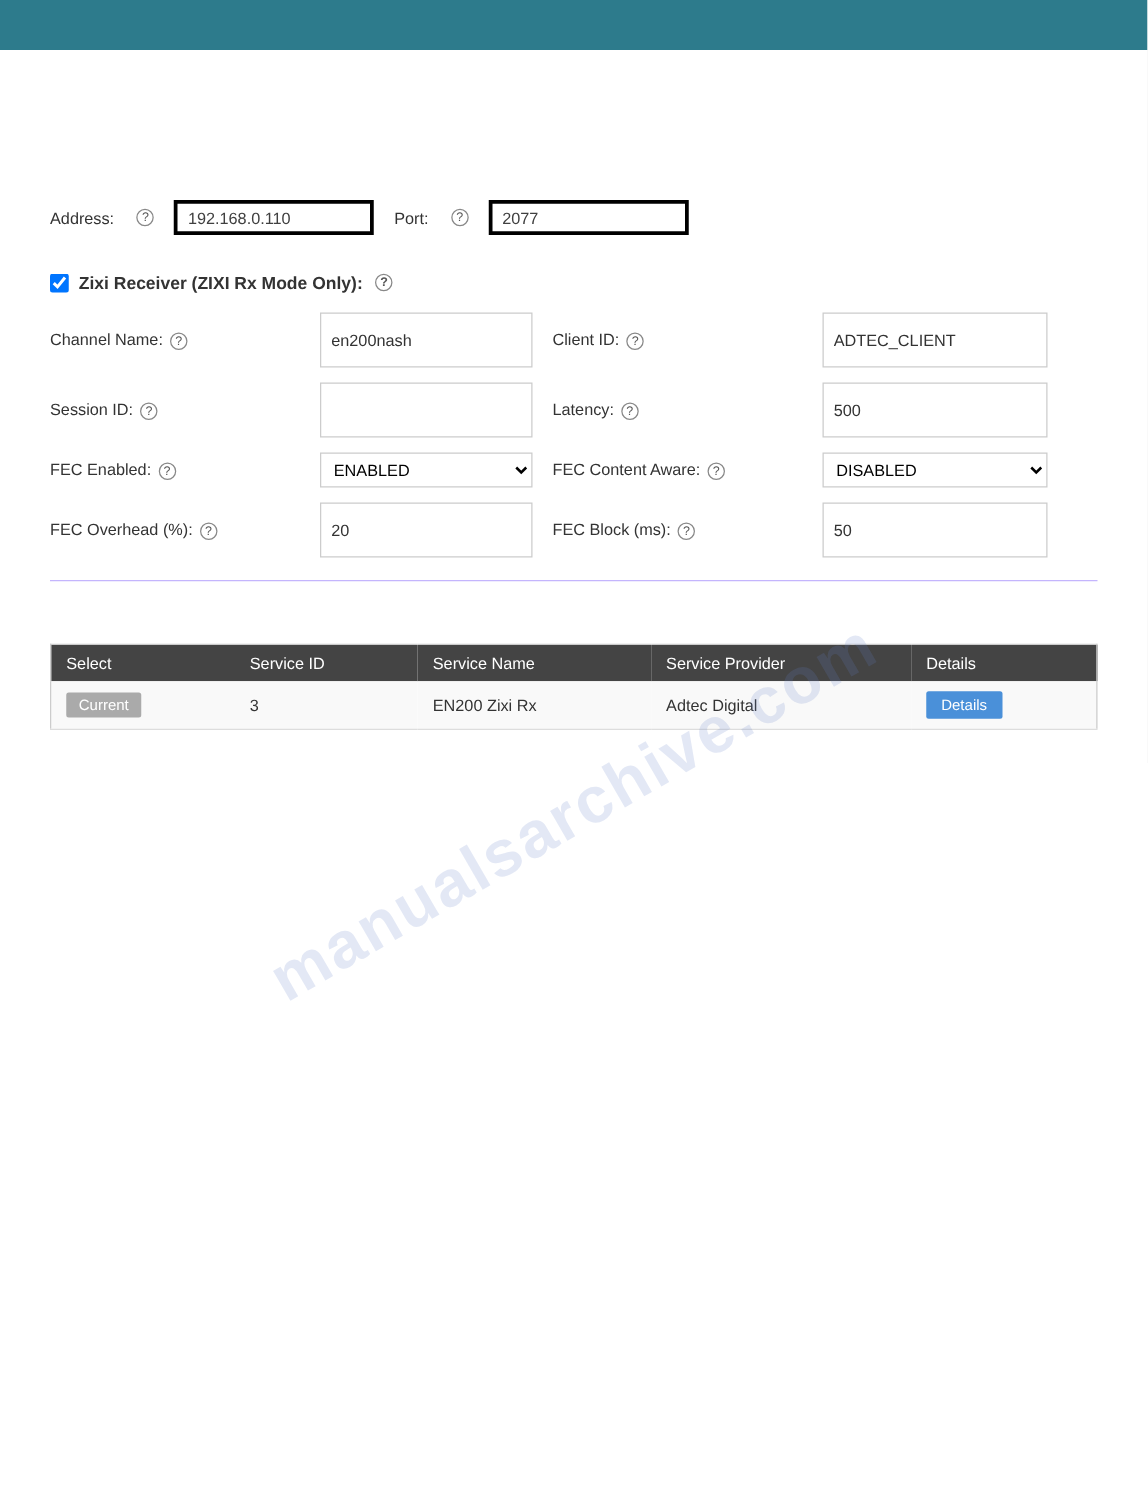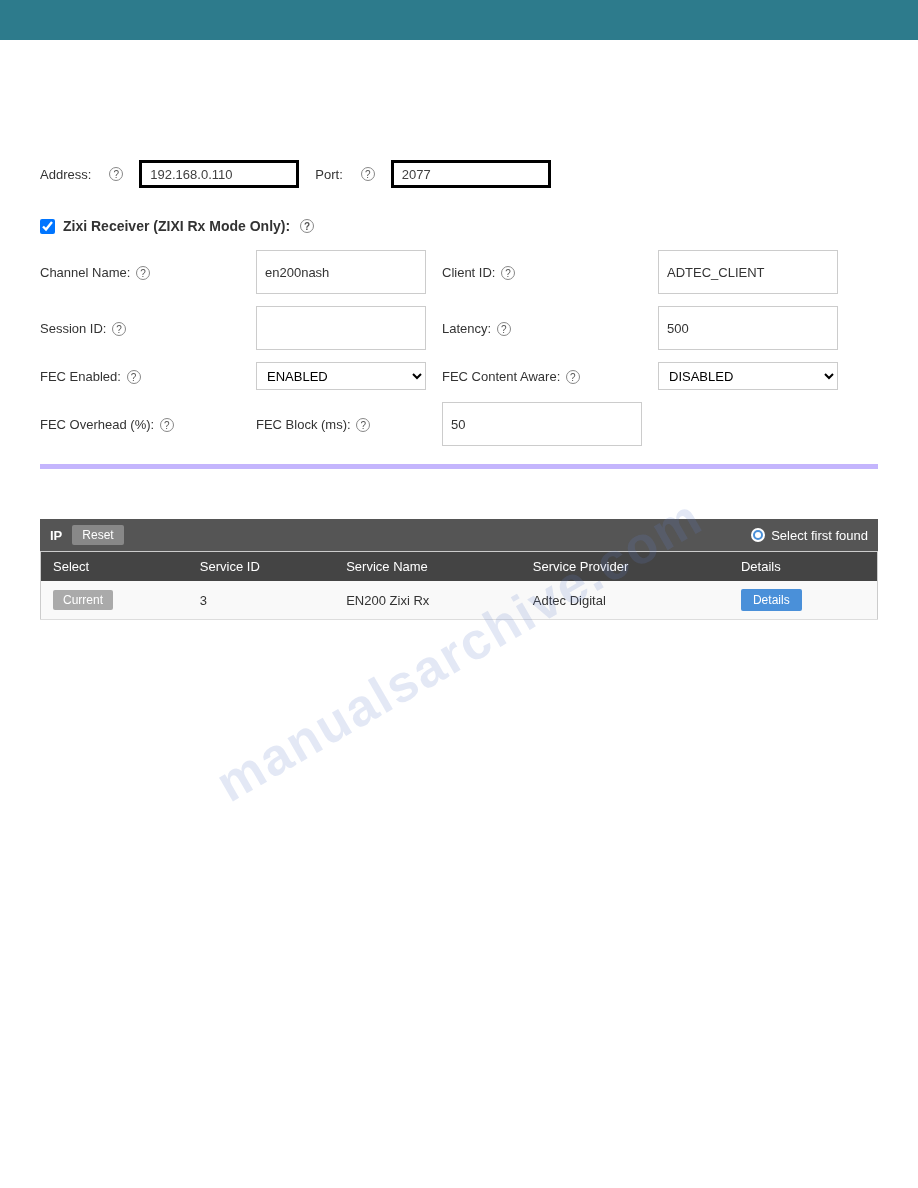--- a/index.html
+++ b/index.html
@@ -50,21 +50,21 @@
       font-size: 13px;
       height: 28px;
       background: #fff;
       color: #404040;
     }
     .address-input { width: 160px; }
     .port-input { width: 160px; }
 
     .zixi-section {
       margin-top: 20px;
-      border-bottom: 5px solid #c4b5fd;
+      border-bottom: 1px solid #c4b5fd;
       padding-bottom: 10px;
       margin-bottom: 20px;
     }
     .zixi-header {
       display: flex;
       align-items: center;
       gap: 8px;
       font-size: 14px;
       font-weight: bold;
       color: #333;
@@ -277,39 +277,30 @@
       </span>
       <select class="form-select">
         <option>ENABLED</option>
         <option selected="">DISABLED</option>
       </select>
 
       <span class="form-label">
         <span>FEC Overhead (%):</span>
         <span class="help-icon">?</span>
       </span>
+      <input class="form-value-input" type="text" value="20" style="">
       <span class="form-label">
         <span>FEC Block (ms):</span>
         <span class="help-icon">?</span>
       </span>
       <input class="form-value-input" type="text" value="50" style="">
     </div>
   </div>
 
   <div class="table-section">
-    <div class="table-toolbar">
-      <span class="ip-label">IP</span>
-      <button class="reset-button">Reset</button>
-      <div class="select-first-found">
-        <div class="radio-circle">
-          <div class="radio-dot"></div>
-        </div>
-        <span>Select first found</span>
-      </div>
-    </div>
     <table class="data-table">
       <thead>
         <tr>
           <th>Select</th>
           <th>Service ID</th>
           <th>Service Name</th>
           <th>Service Provider</th>
           <th>Details</th>
         </tr>
       </thead>

